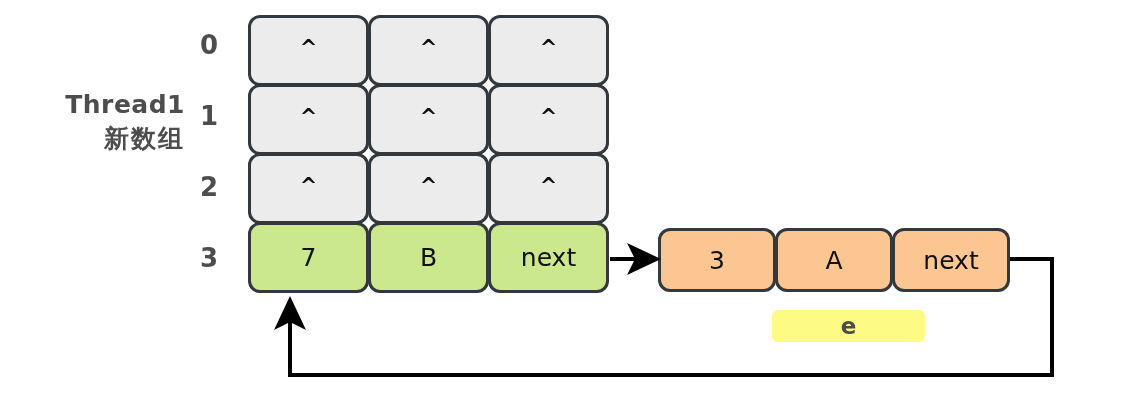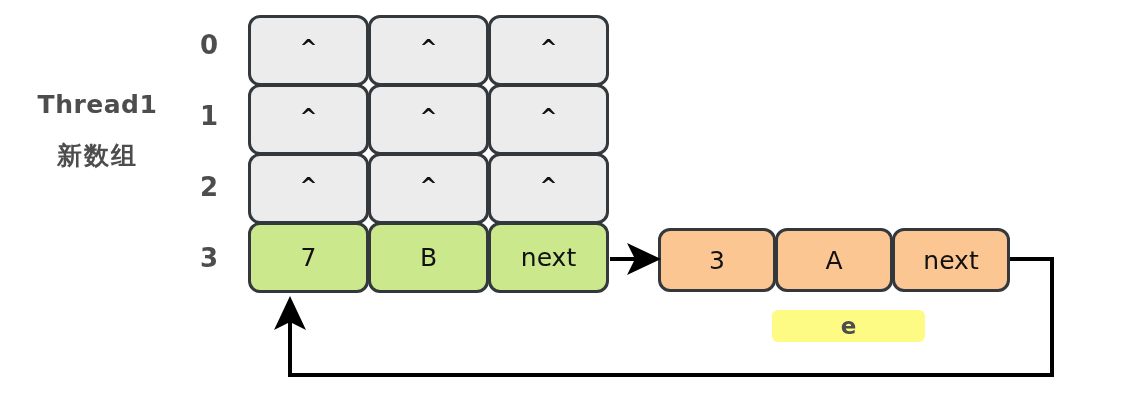--- a/index.html
+++ b/index.html
@@ -17,28 +17,28 @@
     background: #ffffff;
     overflow: hidden;
   }
 
   
   .thread-label {
     position: absolute;
     left: 10px;
     top: 88px;
     width: 175px;
-    text-align: center;
+    text-align: right;
     color: #4d4d4d;
     font-size: 25px;
     font-weight: bold;
     line-height: 34px;
     letter-spacing: 0.5px;
   }
-  .thread-label .ln2 { letter-spacing: 2px; margin-top: 17px; }
+  .thread-label .ln2 { letter-spacing: 2px; }
 
   
   .row-index {
     position: absolute;
     left: 186px;
     width: 46px;
     text-align: center;
     color: #4d4d4d;
     font-size: 26px;
     font-weight: bold;

